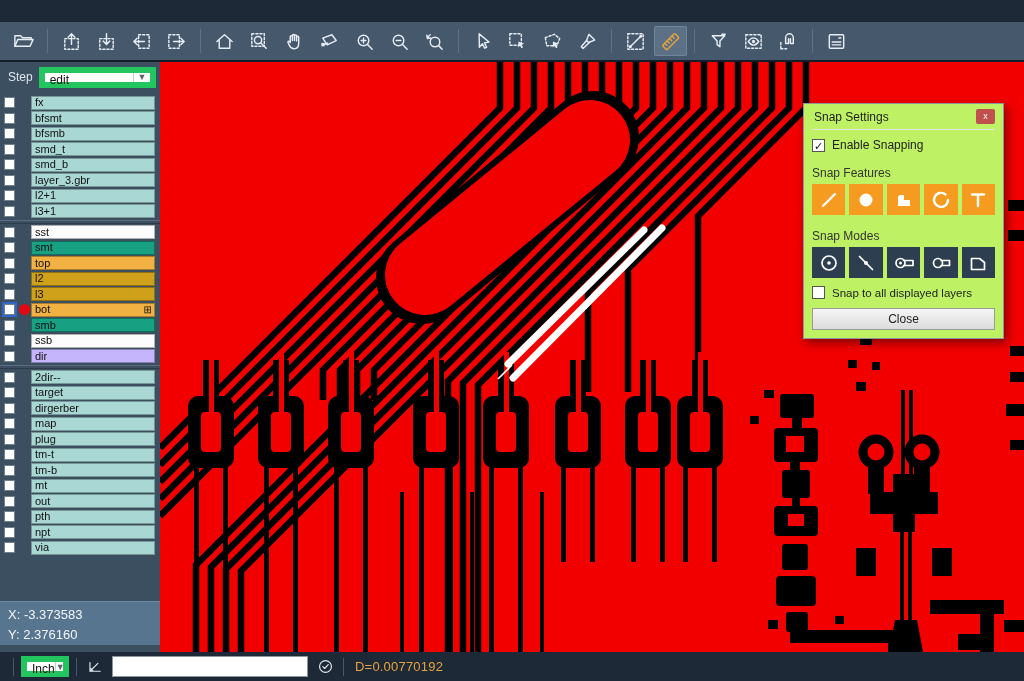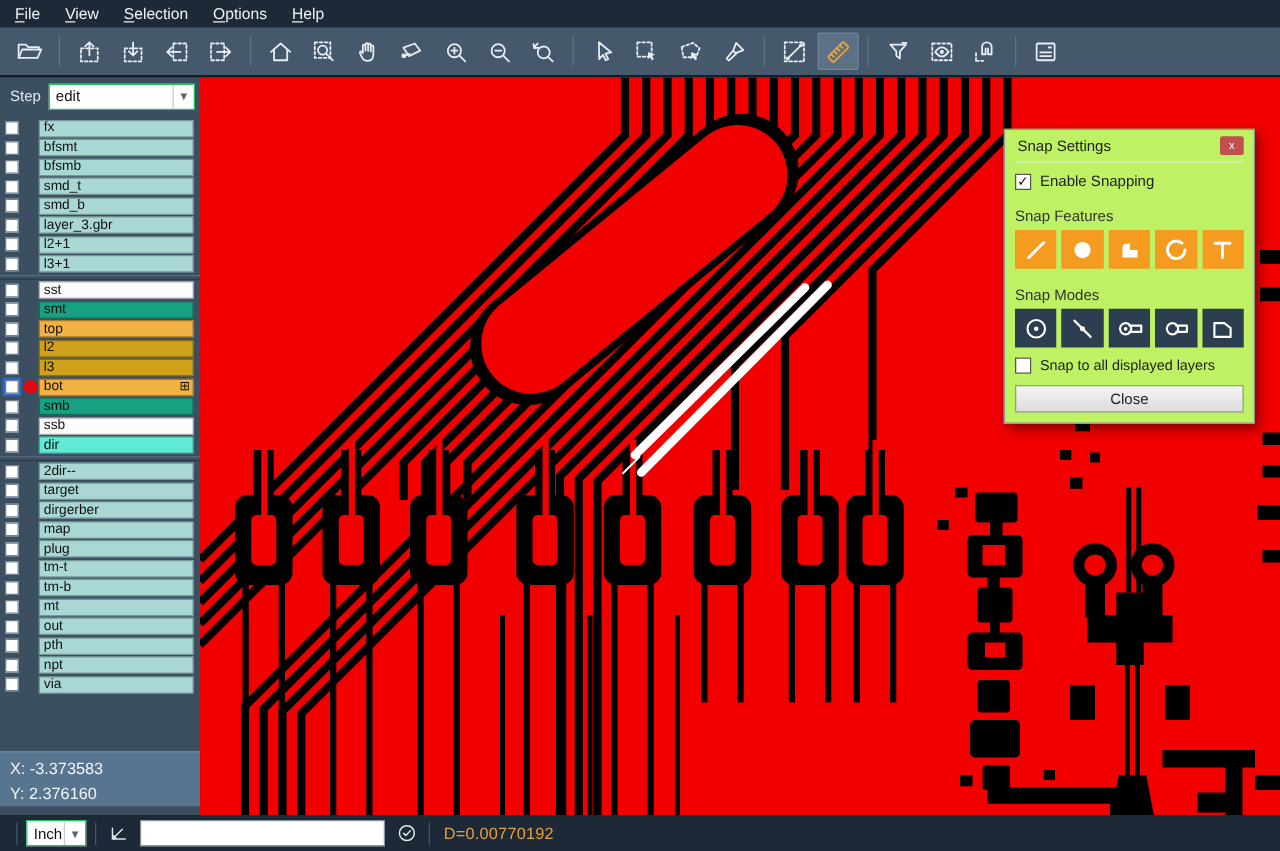--- a/index.html
+++ b/index.html
@@ -22,34 +22,34 @@
     stroke-linecap:round;stroke-linejoin:round}
   .tb-icon.active{background:#5d7186;box-shadow:inset 0 0 0 1px #70849a}
   .tb-icon[data-name="ruler-button"] svg{stroke:#e8a33c}
   .tb-sep{width:1px;height:24px;background:#5f7387;margin:0 6px}
   .dash{stroke-dasharray:2.2 2}
 
   
   #sidebar{position:absolute;left:0;top:62px;width:160px;height:590px;background:#3c4f61}
   #step-row{display:flex;align-items:center;height:30px;padding:0 4px}
   #step-label{color:#dfe7ee;font-size:12px;margin:0 6px 0 4px}
-  .dropdown{background:#fff;border:1px solid #22c55e;height:21px;display:flex;align-items:center;flex:1}
+  .dropdown{background:#fff;border:6px solid #22c55e;height:21px;display:flex;flex:1}
   .dropdown .dd-val{flex:1;font-size:12px;color:#111;padding-left:5px}
   .dropdown .dd-chev{width:17px;height:100%;border-left:1px solid #c8cdd2;display:flex;
     align-items:center;justify-content:center;color:#5a6570;font-size:9px}
   #layer-list{padding-top:3px}
   .layer-row{display:flex;align-items:center;height:15px;position:relative;margin-bottom:0.5px}
   .cb{width:11px;height:11px;background:#fff;border:1px solid #70808e;margin-left:4px;flex:none}
   .cb.active{box-shadow:0 0 0 2px #2f66c8}
   .reddot{position:absolute;left:19px;top:2px;width:11px;height:11px;border-radius:50%;background:#e30613}
   .bar{margin-left:16px;flex:1;height:14px;margin-right:5px;font-size:11px;line-height:13px;
     padding-left:3px;color:#101010;border:1px solid rgba(0,0,0,.3);display:flex;align-items:center;overflow:hidden}
   .bar .grid{margin-left:auto;padding-right:2px;font-size:10px;line-height:10px}
   .c-teal{background:#a9d8d4}.c-white{background:#fcfcfc}.c-green{background:#17a081}
-  .c-amber{background:#f1b143}.c-gold{background:#cfa11b}.c-gray{background:#5eead4}
+  .c-amber{background:#f1b143}.c-gold{background:#cfa11b}.c-gray{background:#c4b5fd}
   .layer-sep{height:4px;border-top:1px solid #5a6d80;border-bottom:1px solid #2c3c4b;margin:1px 0}
   #coord-panel{position:absolute;left:0;right:0;bottom:7px;height:44px;background:#587590;
     border-top:1px solid #6d8aa4;color:#f2f6fa;font-size:13px;padding:3px 16px 0 8px;line-height:20px}
 
   
   #canvas{position:absolute;left:160px;top:62px;width:864px;height:590px;background:#f20000}
   #canvas svg{position:absolute;left:0;top:0;width:100%;height:100%}
 
   
   #snap-dialog{position:absolute;left:803px;top:103px;width:201px;height:236px;background:#bef264;
@@ -82,27 +82,20 @@
   .sb-icon svg{width:19px;height:19px;stroke:#dfe7ee;fill:none;stroke-width:1.5;stroke-linecap:round;stroke-linejoin:round}
   #cmd-input{width:196px;height:21px;border:1px solid #8a97a2;font-size:12px;padding:0 4px;
     font-family:"Liberation Sans",sans-serif;margin:0 6px 0 6px}
   #distance-label{color:#e6a23c;font-size:13px;margin-left:4px;letter-spacing:.2px}
 </style>
 </head>
 <body>
 
 <div id="app" data-name="app-window">
 
-  <div id="menubar" data-name="menu-bar">
-      <span class="menu-item" data-name="menu-file"><u>F</u>ile</span>
-      <span class="menu-item" data-name="menu-view"><u>V</u>iew</span>
-      <span class="menu-item" data-name="menu-selection"><u>S</u>election</span>
-      <span class="menu-item" data-name="menu-options"><u>O</u>ptions</span>
-      <span class="menu-item" data-name="menu-help"><u>H</u>elp</span>
-    </div>
 
   <div id="toolbar" data-name="toolbar">
       <div class="tb-icon" data-name="open-folder-button">
         <svg viewBox="0 0 24 24" data-name="open-folder-icon">
           <path d="M3 17V6h6l2 2h9v2"></path>
           <path d="M3 17l3-7h16l-3.2 7z"></path>
         </svg>
       </div>
       <div class="tb-sep" data-name="toolbar-separator"></div>
       <div class="tb-icon" data-name="shift-up-button">

